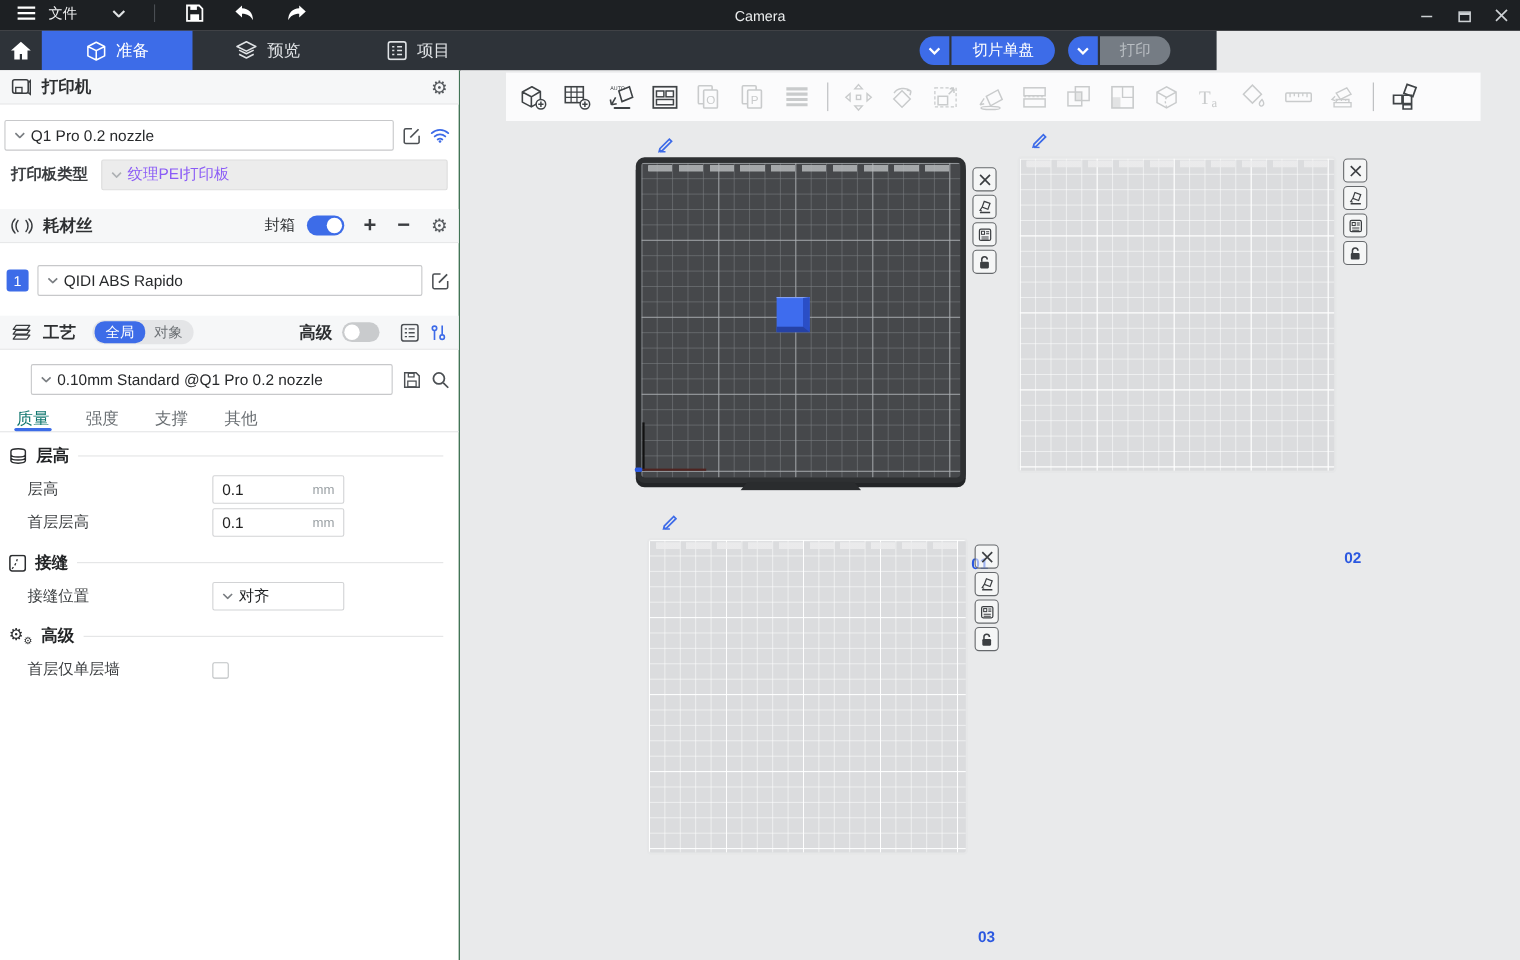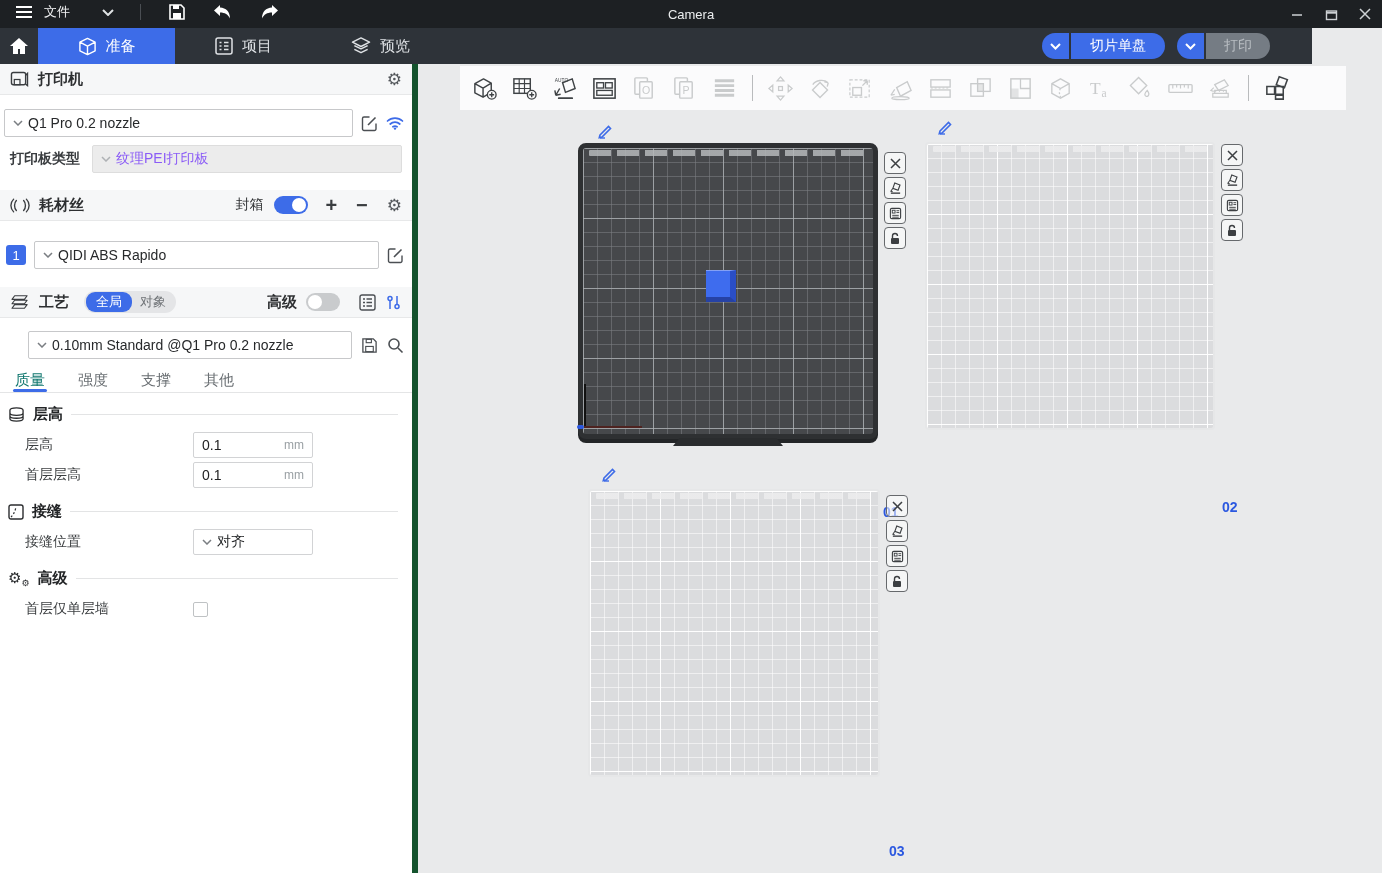--- a/index.html
+++ b/index.html
@@ -15,38 +15,38 @@
   .file-label { font-size:13px; color:#f2f3f4; margin-left:2px; }
   .tb-divider { width:1px; height:16px; background:#4a4e53; margin:0 14px; }
   .tb-title { position:absolute; left:0; right:0; top:0; height:28px;
     display:flex; align-items:center; justify-content:center; font-size:13px;
     color:#eceeef; pointer-events:none; }
   .win-ctrls { position:absolute; right:0; top:0; height:28px; display:flex; }
   .win-btn { width:34px; height:28px; display:flex; align-items:center;
     justify-content:center; color:#cdd1d4; cursor:pointer; }
 
   
-  .tabbar { position:absolute; left:0; top:28px; width:1312px; height:36px;
+  .tabbar { position:absolute; left:0; top:28px; width:1106px; height:36px;
     background:#2e3339; display:flex; align-items:stretch; }
   .home-btn { width:38px; display:flex; align-items:center; justify-content:center; cursor:pointer; }
   .main-tab { width:137px; display:flex; align-items:center; justify-content:center;
     gap:9px; color:#dfe2e5; font-size:15px; cursor:pointer; }
   .main-tab.active { background:#3d6ce8; color:#fff; }
   .tab-actions { position:absolute; right:42px; top:5px; height:26px; display:flex; gap:12px; }
   .split-btn { display:flex; height:26px; }
   .split-chevron { width:27px; background:#3d6ce8; border-radius:13px 0 0 13px;
     display:flex; align-items:center; justify-content:center; cursor:pointer; margin-right:2px; }
   .split-main { min-width:94px; padding:0 16px; background:#3d6ce8; color:#fff;
     border-radius:0 13px 13px 0; display:flex; align-items:center; justify-content:center;
     font-size:14px; cursor:pointer; }
   .split-main.disabled { background:#757c84; color:#b9bec3; cursor:default; min-width:64px; }
 
   
   .sidebar { position:absolute; left:0; top:64px; width:418px; height:809px;
-    background:#ffffff; border-right:6px solid #14532d; }
+    background:#ffffff; border-right:1px solid #14532d; }
   .sec-head { height:31px; background:#f6f7f8; border-bottom:1px solid #e7e8e9;
     display:flex; align-items:center; padding:0 10px; gap:9px; }
   .sec-title { font-size:15px; font-weight:bold; color:#2d2f31; }
   .flex-sp { flex:1; }
   .combo { position:relative; height:28px; border:1px solid #c7c8ca; border-radius:2px;
     background:#fff; display:flex; align-items:center; padding:0 8px; gap:5px;
     font-size:14px; color:#27292b; cursor:pointer; }
   .combo.disabled { background:#ececec; border-color:#dddddd; color:#8b5cf6; cursor:default; }
   .icon-btn { display:flex; align-items:center; justify-content:center; cursor:pointer; color:#4b4f53; }
   .gear { font-size:17px; color:#55595d; cursor:pointer; line-height:1; }
@@ -192,31 +192,31 @@
         <path d="M10 1L1 9h3v8h5v-5h2v5h5V9h3z" fill="#fff"></path>
       </svg>
   </div>
   <div class="main-tab active">
     <svg width="19" height="19" viewBox="0 0 20 20">
         <path d="M10 1.5l8 4v9l-8 4-8-4v-9z M2 5.5l8 4 8-4 M10 9.5V18.5" fill="none" stroke="#fff" stroke-width="1.5" stroke-linejoin="round"></path>
       </svg>
     <span>准备</span>
   </div>
   <div class="main-tab">
+    <svg width="20" height="19" viewBox="0 0 20 20">
+        <path d="M10 1l9 4.5L10 10 1 5.5z M3 9l7 3.5L17 9 M3 13l7 3.5 7-3.5" fill="none" stroke="#dfe2e5" stroke-width="1.5" stroke-linejoin="round"></path>
+      </svg>
+    <span>预览</span>
+  </div>
+  <div class="main-tab">
     <svg width="18" height="18" viewBox="0 0 18 18">
         <rect x="1" y="1" width="16" height="16" rx="2" fill="none" stroke="#dfe2e5" stroke-width="1.5"></rect>
         <path d="M4.5 5.5h2M9 5.5h4.5M4.5 9h2M9 9h4.5M4.5 12.5h2M9 12.5h4.5" stroke="#dfe2e5" stroke-width="1.4"></path>
       </svg>
     <span>项目</span>
-  </div>
-  <div class="main-tab">
-    <svg width="20" height="19" viewBox="0 0 20 20">
-        <path d="M10 1l9 4.5L10 10 1 5.5z M3 9l7 3.5L17 9 M3 13l7 3.5 7-3.5" fill="none" stroke="#dfe2e5" stroke-width="1.5" stroke-linejoin="round"></path>
-      </svg>
-    <span>预览</span>
   </div>
   <div class="tab-actions">
     <div class="split-btn">
       <span class="split-chevron">
         <svg width="11" height="7" viewBox="0 0 11 7">
             <path d="M1 1l4.5 4.5L10 1" stroke="#fff" stroke-width="2" fill="none"></path>
           </svg>
       </span>
       <span class="split-main">切片单盘</span>
     </div>

